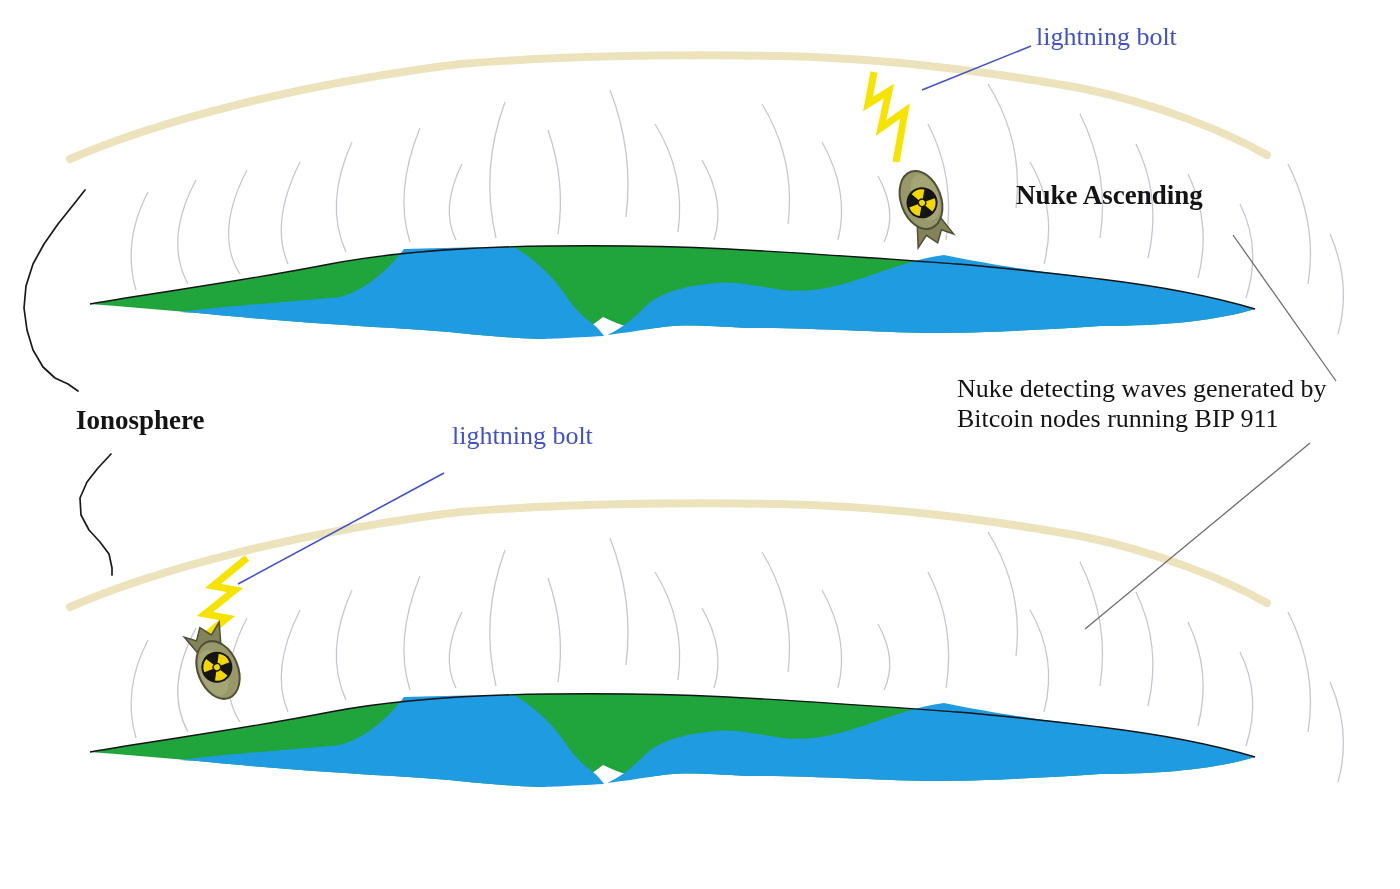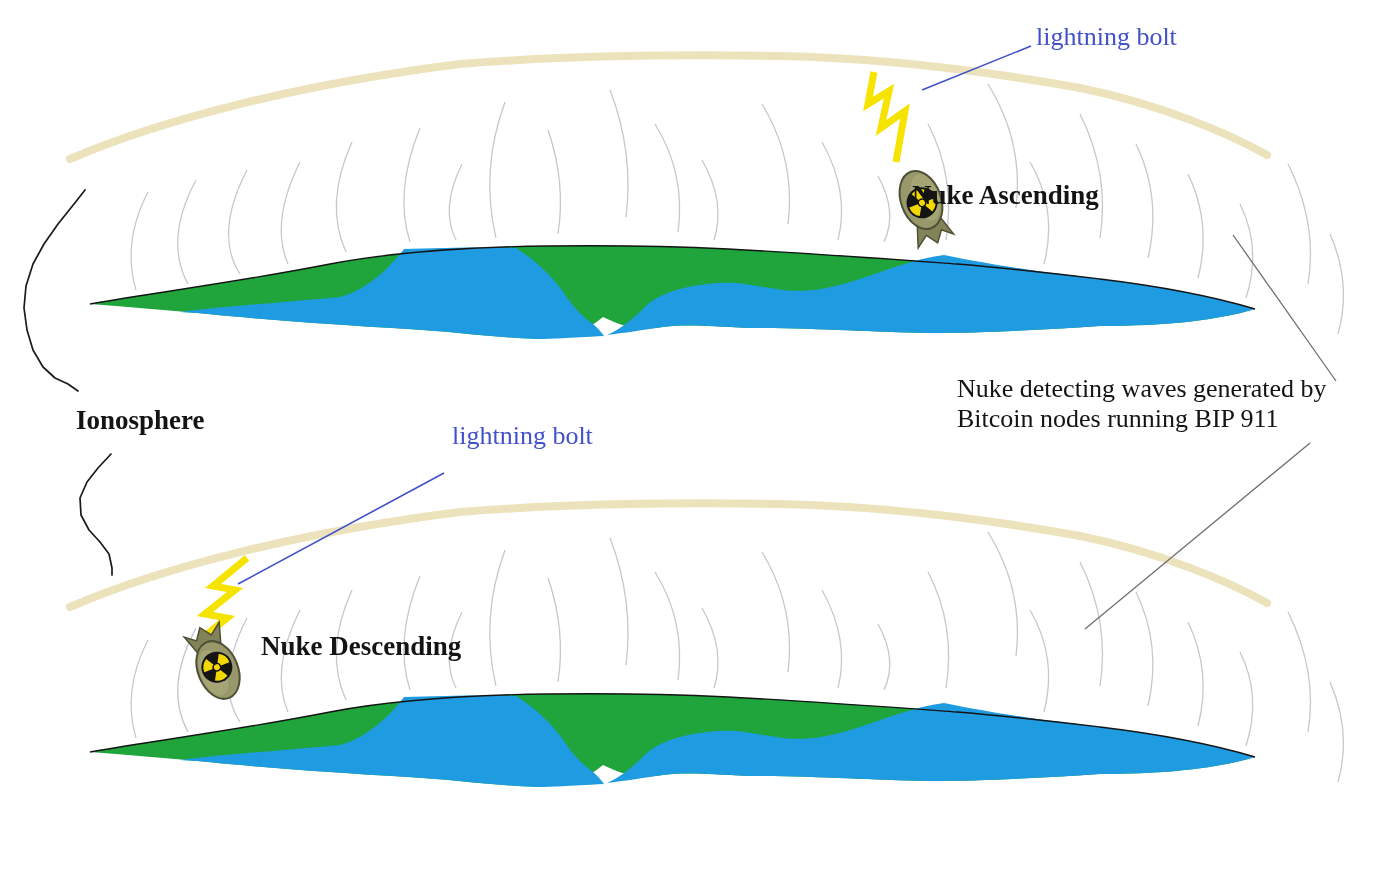--- a/index.html
+++ b/index.html
@@ -13,21 +13,21 @@
   }
   .canvas svg{position:absolute;left:0;top:0;}
 
   .label{position:absolute;white-space:nowrap;line-height:1.05;}
   .label.blue{color:var(--label-blue,#4251c9);font-size:26px;}
   .label.bold{color:var(--text-black,#141414);font-weight:bold;font-size:27px;}
   .label.note{color:var(--text-black,#141414);font-size:26px;line-height:30px;}
 
   .lbl-lightning-top{left:1036px;top:11px;}
   .lbl-lightning-bottom{left:452px;top:410px;}
-  .lbl-ascending{left:912px;top:169px;}
+  .lbl-ascending{left:1016px;top:169px;}
   .lbl-descending{left:261px;top:620px;}
   .lbl-ionosphere{left:76px;top:394px;font-size:28px;text-align:center;}
   .lbl-bip{left:957px;top:362px;}
 
   
   .tan-arc{fill:none;stroke:var(--ionosphere-tan,#ece3bd);stroke-width:8;stroke-linecap:round;}
   .wave{fill:none;stroke:var(--wave-gray,#c6c7d1);stroke-width:1.3;}
   .land-green{fill:var(--land-green,#1fa53c);}
   .land-blue{fill:var(--water-blue,#1f9ce1);}
   .land-top{fill:none;stroke:var(--text-black,#141414);stroke-width:1.4;}
@@ -148,20 +148,19 @@
   </svg>
 
   <div class="label blue lbl-lightning-top">lightning bolt</div>
 
   <div class="label bold lbl-ascending">Nuke Ascending</div>
 
   <div class="label bold lbl-ionosphere">Ionosphere</div>
 
   <div class="label blue lbl-lightning-bottom">lightning bolt</div>
 
-  <div class="label bold lbl-descending">Nuke Descending</div>
 
   <div class="label note lbl-bip">
     <div>Nuke detecting waves generated by</div>
     <div>Bitcoin nodes running BIP 911</div>
   </div>
 
 </div>
 
 </body></html>

